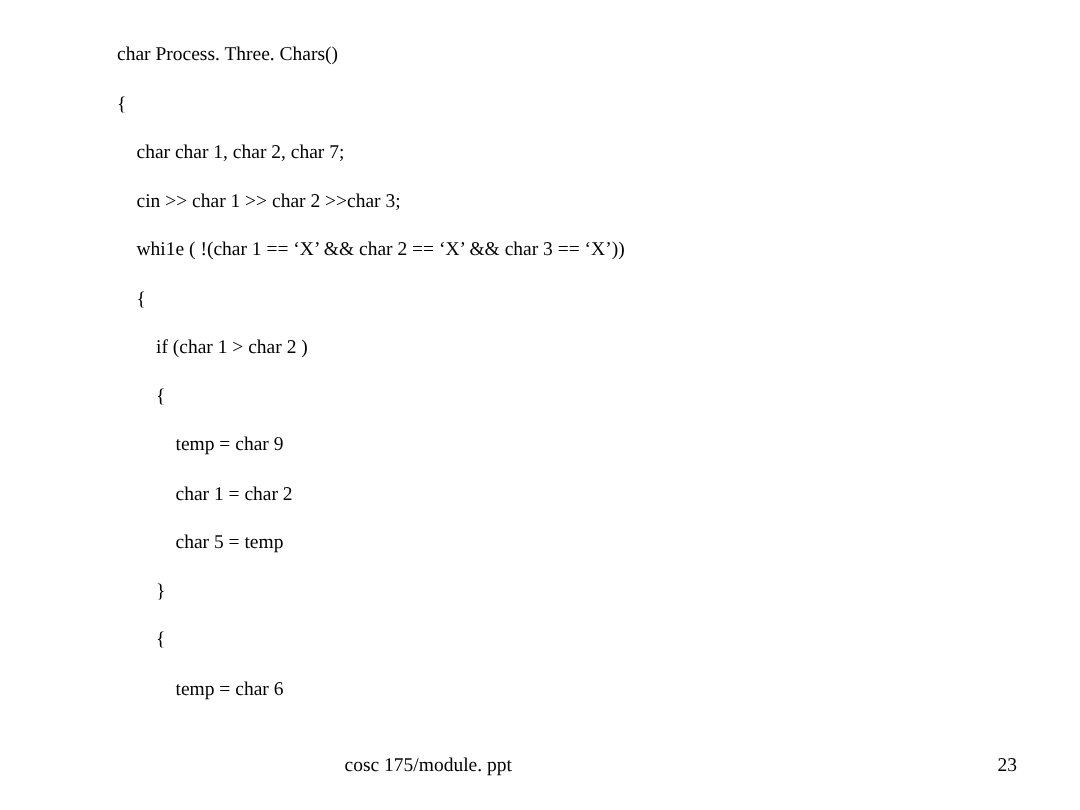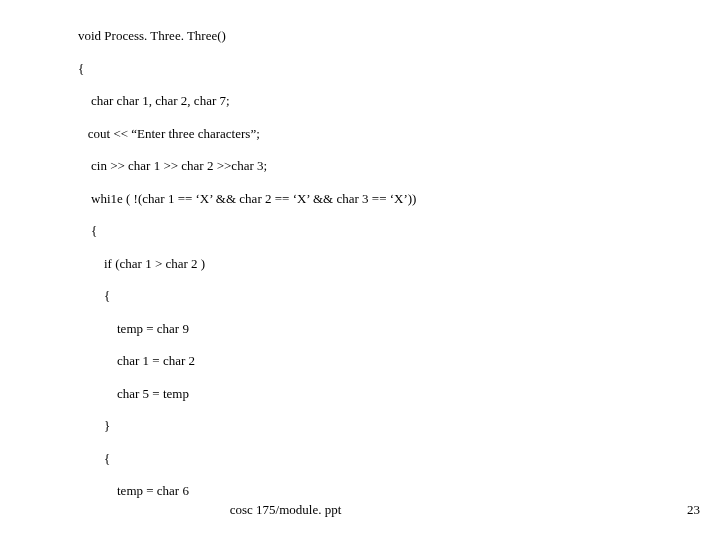--- a/index.html
+++ b/index.html
@@ -24,32 +24,31 @@
     position: absolute;
     bottom: 22px;
     left: 0;
     width: 571px;
     text-align: center;
     font-size: 13px;
   }
   .footer-right {
     position: absolute;
     bottom: 22px;
-    right: 20px;
+    right: 42px;
     font-size: 13px;
   }
 </style>
 </head>
 <body>
 
 <div class="code-block">
-<div>void Process. Three. Three()</div>
+<div>char Process. Three. Chars()</div>
 <div>{</div>
 <div>    char char 1, char 2, char 7;</div>
-<div>   cout &lt;&lt; “Enter three characters”;</div>
 <div>    cin &gt;&gt; char 1 &gt;&gt; char 2 &gt;&gt;char 3;</div>
 <div>    whi1e ( !(char 1 == ‘X’ &amp;&amp; char 2 == ‘X’ &amp;&amp; char 3 == ‘X’))</div>
 <div>    {</div>
 <div>        if (char 1 &gt; char 2 )</div>
 <div>        {</div>
 <div>            temp = char 9</div>
 <div>            char 1 = char 2</div>
 <div>            char 5 = temp</div>
 <div>        }</div>
 <div>        {</div>

